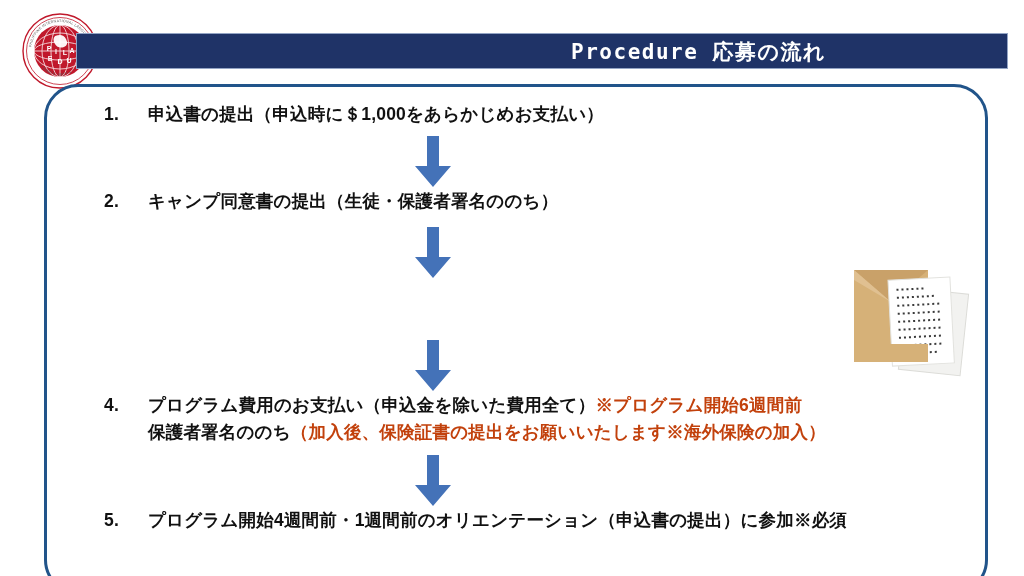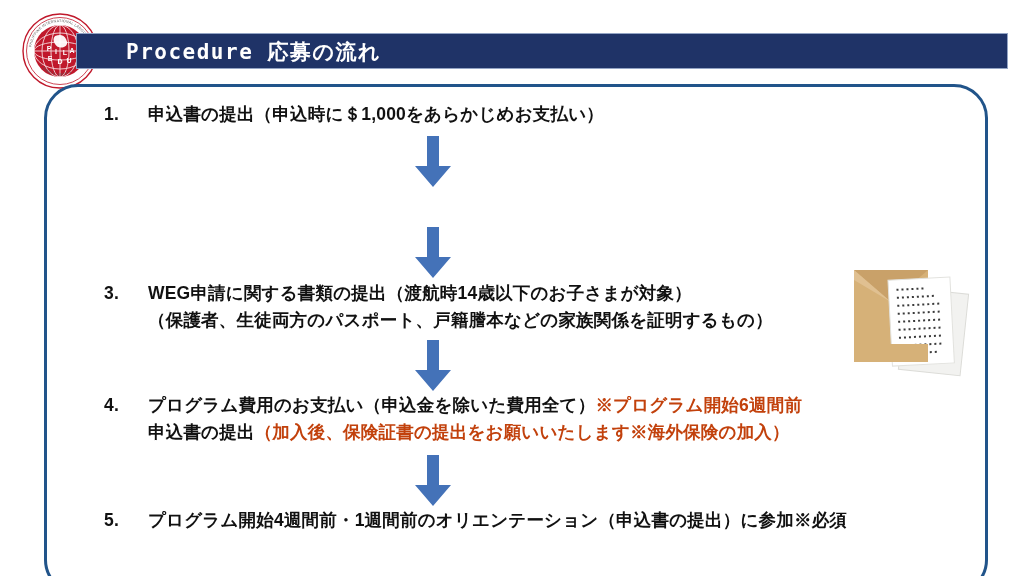--- a/index.html
+++ b/index.html
@@ -35,20 +35,21 @@
     top: 38px;
     width: 700px;
     height: 28px;
     color: #ffffff;
     font-size: 21px;
     font-weight: bold;
     letter-spacing: 1.5px;
     line-height: 28px;
     white-space: nowrap;
     font-family: "DejaVu Sans Mono", "Liberation Mono", monospace;
+    text-align: right;
   }
 
   
   #logo {
     position: absolute;
     left: 22px;
     top: 13px;
     width: 76px;
     height: 76px;
   }
@@ -174,48 +175,45 @@
       <span class="num">1.</span><span>申込書の提出（申込時に＄1,000をあらかじめお支払い）</span>
     </span>
   </div>
 
   <div class="arrow" id="arrow-1">
     <svg width="38" height="52" viewBox="0 0 38 52" xmlns="http://www.w3.org/2000/svg">
       <polygon points="13,0 25,0 25,30 37,30 19,51 1,30 13,30" fill="#4472b8"></polygon>
     </svg>
   </div>
 
+  <div class="step" id="step-2">
+    <span class="step-line">
+      <span class="num">2.</span><span>キャンプ同意書の提出（生徒・保護者署名ののち）</span>
+    </span>
+  </div>
 
   <div class="arrow" id="arrow-2">
     <svg width="38" height="52" viewBox="0 0 38 52" xmlns="http://www.w3.org/2000/svg">
       <polygon points="13,0 25,0 25,30 37,30 19,51 1,30 13,30" fill="#4472b8"></polygon>
     </svg>
   </div>
 
-  <div class="step" id="step-3">
-    <span class="step-line">
-      <span class="num">3.</span><span>WEG申請に関する書類の提出（渡航時14歳以下のお子さまが対象）</span>
-    </span>
-    <span class="step-line">
-      <span class="indent"></span><span>（保護者、生徒両方のパスポート、戸籍謄本などの家族関係を証明するもの）</span>
-    </span>
-  </div>
 
   <div class="arrow" id="arrow-3">
     <svg width="38" height="52" viewBox="0 0 38 52" xmlns="http://www.w3.org/2000/svg">
       <polygon points="13,0 25,0 25,30 37,30 19,51 1,30 13,30" fill="#4472b8"></polygon>
     </svg>
   </div>
 
   <div class="step" id="step-4">
     <span class="step-line">
       <span class="num">4.</span><span>プログラム費用のお支払い（申込金を除いた費用全て）</span><span class="red">※プログラム開始6週間前</span>
     </span>
     <span class="step-line">
-      <span class="indent"></span><span>申込書の提出</span><span class="red">（加入後、保険証書の提出をお願いいたします※海外保険の加入）</span>
+      <span class="indent"></span><span>保護者署名ののち</span><span class="red">（加入後、保険証書の提出をお願いいたします※海外保険の加入）</span>
     </span>
   </div>
 
   <div class="arrow" id="arrow-4">
     <svg width="38" height="52" viewBox="0 0 38 52" xmlns="http://www.w3.org/2000/svg">
       <polygon points="13,0 25,0 25,30 37,30 19,51 1,30 13,30" fill="#4472b8"></polygon>
     </svg>
   </div>
 
   <div class="step" id="step-5">

